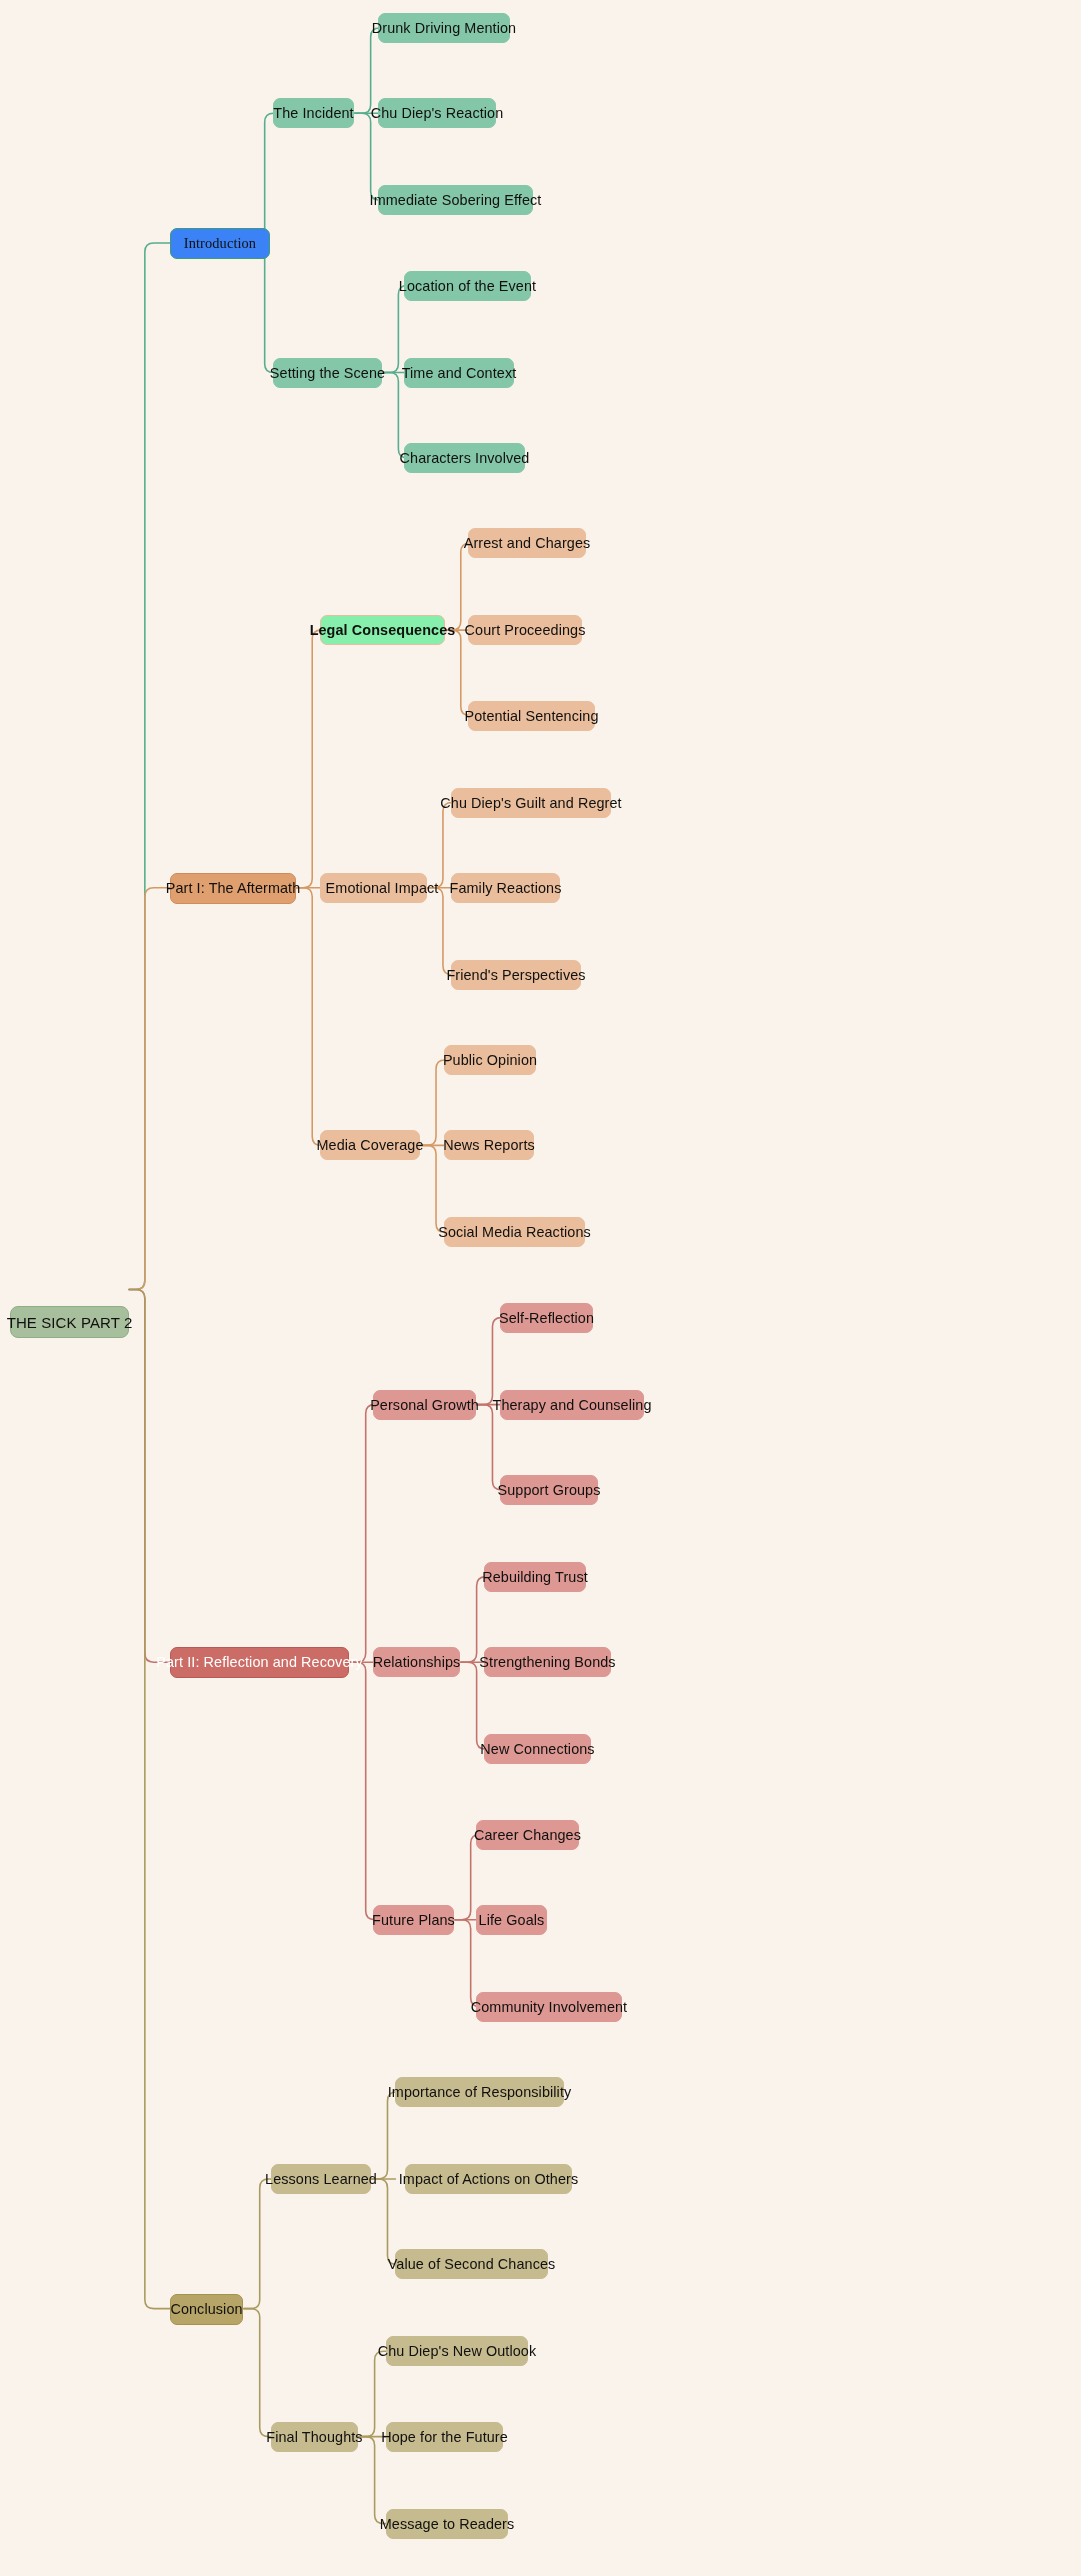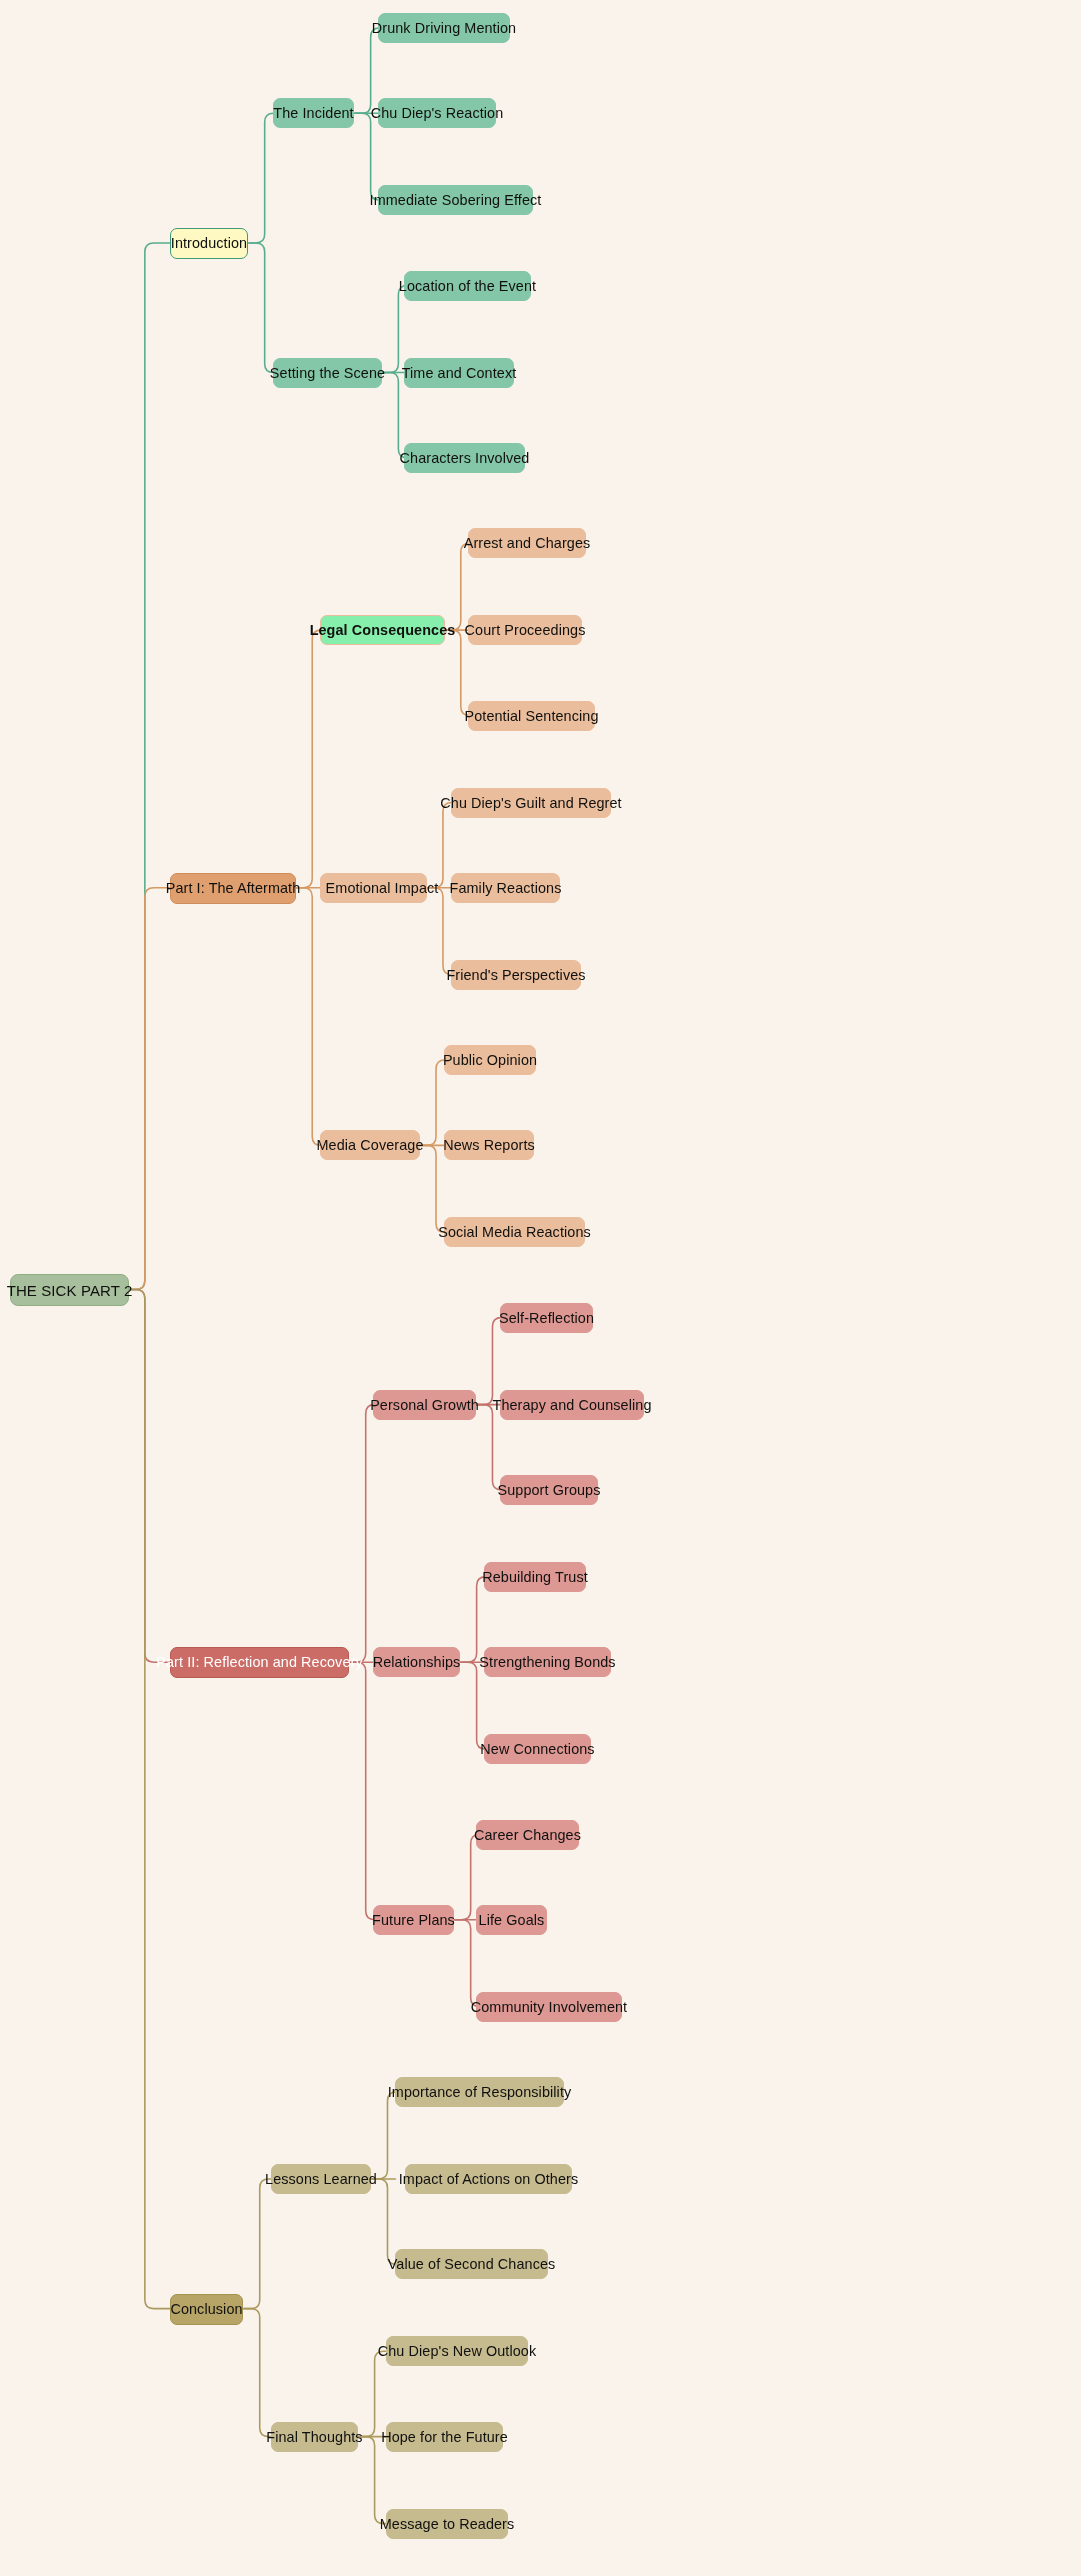--- a/index.html
+++ b/index.html
@@ -18,21 +18,21 @@
     display:flex;align-items:center;justify-content:center;
     border-radius:7px;
     font-size:14.4px;
     line-height:1;
     color:#10100e;
     white-space:nowrap;
     letter-spacing:0.1px;
     padding:0 12px;
     height:30px;
   }
-  .node.root{height:32px;font-size:15px;border-radius:8px;}
+  .node.root{height:32px;font-size:15px;border-radius:8px;margin-top:32px;}
   .node.l1{height:31px;}
   .node.white-text{color:#ffffff;}
 </style>
 </head>
 <body>
 
 <div id="stage">
   <svg id="edges" viewBox="0 0 1092 2601">
       <path d="M 130 1302 L 137 1302 Q 146 1302 146 1293 L 146 254.2796178343949 Q 146 245.2796178343949 155 245.2796178343949 L 172 245.2796178343949" fill="none" stroke="#57ad8d" stroke-width="1.6" stroke-linecap="round"></path>
       <path d="M 251 245.2796178343949 L 258 245.2796178343949 Q 267 245.2796178343949 267 236.2796178343949 L 267 123.40127388535032 Q 267 114.40127388535032 276 114.40127388535032 L 276 114.40127388535032" fill="none" stroke="#57ad8d" stroke-width="1.6" stroke-linecap="round"></path>
@@ -76,21 +76,21 @@
       <path d="M 375 2200.171337579618 L 382 2200.171337579618 Q 391 2200.171337579618 391 2209.171337579618 L 391 2277.3191082802546 Q 391 2286.3191082802546 400 2286.3191082802546 L 399 2286.3191082802546" fill="none" stroke="#ab9a5e" stroke-width="1.6" stroke-linecap="round"></path>
       <path d="M 246 2331.0496815286624 L 253 2331.0496815286624 Q 262 2331.0496815286624 262 2340.0496815286624 L 262 2451.271337579618 Q 262 2460.271337579618 271 2460.271337579618 L 274 2460.271337579618" fill="none" stroke="#ab9a5e" stroke-width="1.6" stroke-linecap="round"></path>
       <path d="M 362 2460.271337579618 L 369 2460.271337579618 Q 378 2460.271337579618 378 2451.271337579618 L 378 2383.123566878981 Q 378 2374.123566878981 387 2374.123566878981 L 390 2374.123566878981" fill="none" stroke="#ab9a5e" stroke-width="1.6" stroke-linecap="round"></path>
       <path d="M 362 2460.271337579618 L 390 2460.271337579618" fill="none" stroke="#ab9a5e" stroke-width="1.6" stroke-linecap="round"></path>
       <path d="M 362 2460.271337579618 L 369 2460.271337579618 Q 378 2460.271337579618 378 2469.271337579618 L 378 2539.075796178344 Q 378 2548.075796178344 387 2548.075796178344 L 390 2548.075796178344" fill="none" stroke="#ab9a5e" stroke-width="1.6" stroke-linecap="round"></path>
     </svg>
   <div id="nodes">
       <div class="node root" style="left: 10px; top: 1274px; width: 119px; background: rgb(168, 191, 157); border: 1px solid rgb(143, 174, 130);">
         <span>THE SICK PART 2</span>
       </div>
-      <div class="node l1" style="left: 170px; top: 228px; width: 78px; background: #fef9c3; border: 1px solid rgb(61, 155, 119);">
+      <div class="node l1" style="left: 170px; top: 228px; width: 100px; background: #3b82f6; border: 1px solid rgb(61, 155, 119); font-family: Liberation Serif, serif;">
         <span>Introduction</span>
       </div>
       <div class="node l2" style="left: 273px; top: 98px; width: 81px; background: rgb(132, 199, 168); border: 1px solid rgb(132, 199, 168);">
         <span>The Incident</span>
       </div>
       <div class="node l3" style="left: 378px; top: 13px; width: 132px; background: rgb(132, 199, 168); border: 1px solid rgb(132, 199, 168);">
         <span>Drunk Driving Mention</span>
       </div>
       <div class="node l3" style="left: 378px; top: 98px; width: 118px; background: rgb(132, 199, 168); border: 1px solid rgb(132, 199, 168);">
         <span>Chu Diep's Reaction</span>

